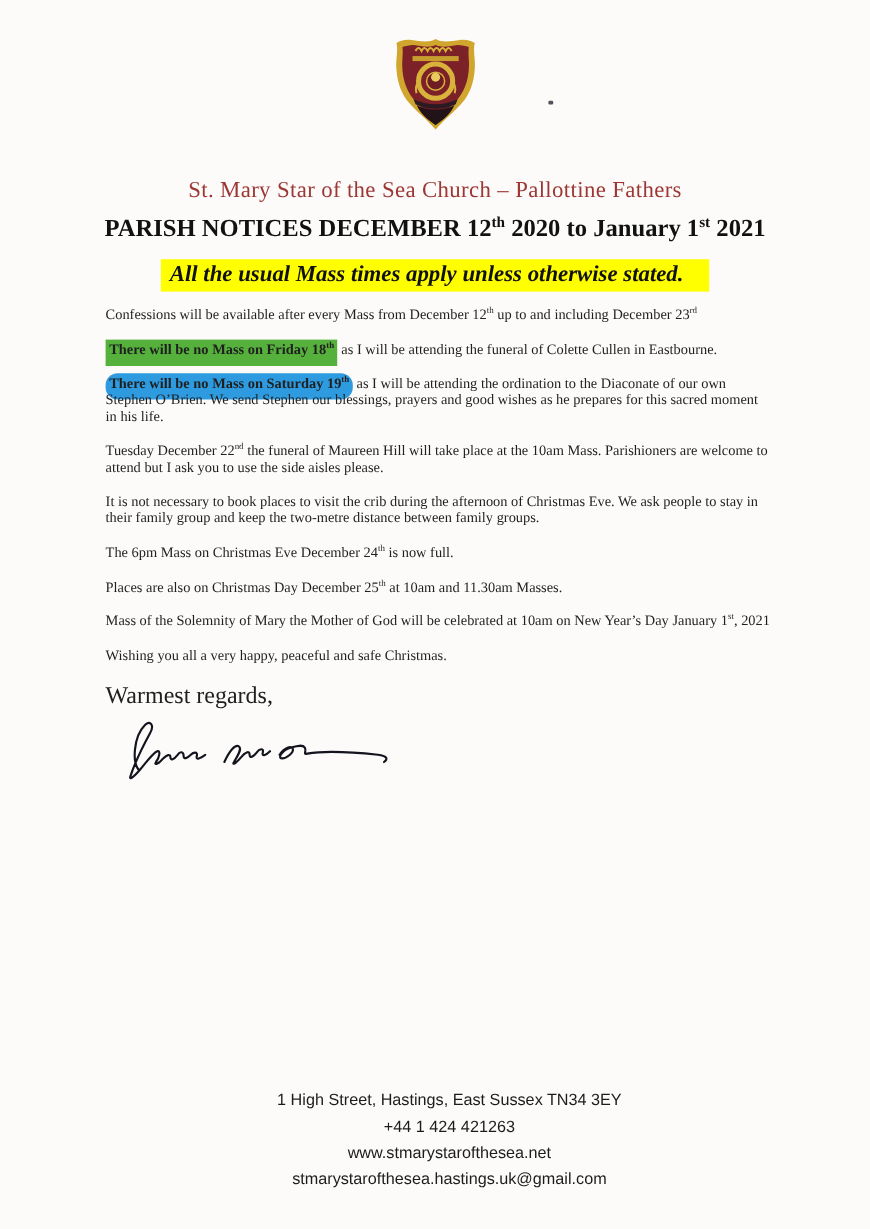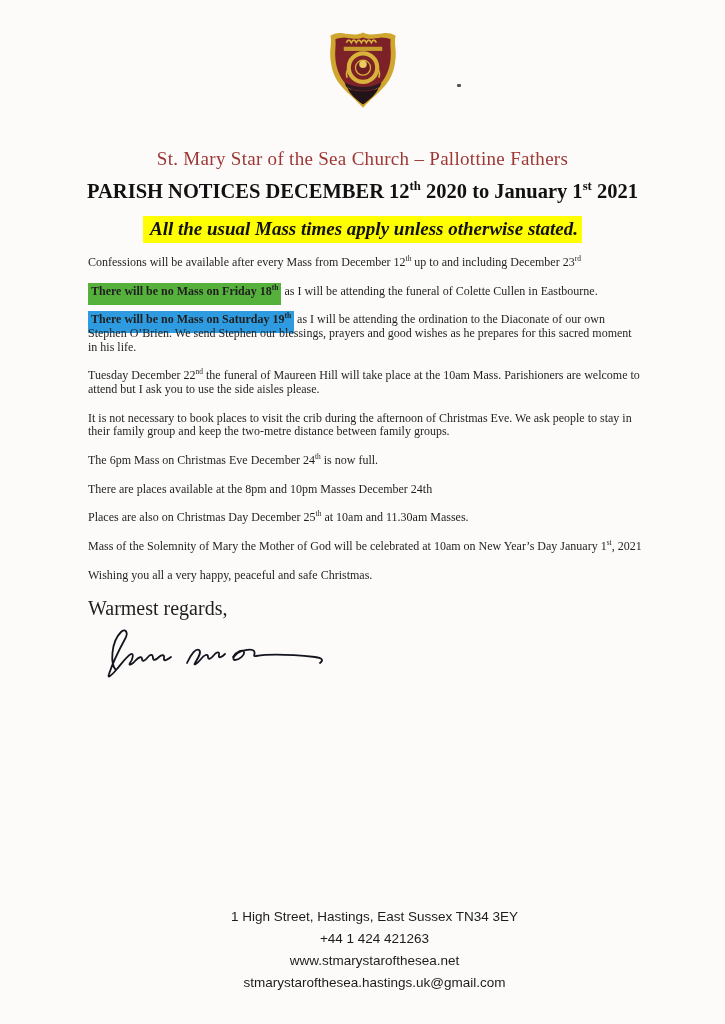--- a/index.html
+++ b/index.html
@@ -25,31 +25,31 @@
 
   .heading {
     position: absolute; top: 180px; left: 0; width: 100%; margin: 0;
     text-align: center; font-size: 20.5px; font-weight: bold; color: #111;
   }
 
   .banner-wrap { position: absolute; top: 216px; left: 0; width: 100%; text-align: center; }
   .banner {
     display: inline-block; background: var(--hl-yellow, #ffff00);
     font-size: 19px; font-weight: bold; font-style: italic;
-    padding: 2px 4px 3px 7px; color: #111;
+    padding: 2px 21px 3px 7px; color: #111;
   }
 
   .flow { position: absolute; top: 256px; left: 88px; width: 556px; }
   .flow p { margin: 0 0 15px 0; font-size: 12px; line-height: 1.14; }
 
   .sup { font-size: 62%; vertical-align: super; line-height: 0; font-family: Liberation Serif, serif; }
   .b { font-weight: bold; }
   .hl { padding: 1px 3px 7px 3px; }
   .hl-green { background: var(--hl-green, #55b13c); }
-  .hl-blue  { background: var(--hl-blue, #2e9be0); }
+  .hl-blue  { background: var(--hl-blue, #2e9be0); border-radius: 10px; }
 
   .closing { font-size: 20px; margin: 2px 0 4px 0; }
   .signature { margin: 2px 0 2px 6px; }
   .signer { font-size: 16px; margin-top: 2px; }
 
   .footer {
     position: absolute; top: 906px; left: 0; width: 100%;
     text-align: center; font-family: "Liberation Sans", sans-serif;
     font-size: 13.5px; line-height: 1.62; color: #1c1c1c; padding-left: 12px;
   }
@@ -85,21 +85,20 @@
   </div>
 
   <div class="flow">
     <div id="body">
         <p><span>Confessions will be available after every Mass from December 12</span><span class="sup">th</span><span> up to and including December 23</span><span class="sup">rd</span></p>
         <p><span class="hl hl-green"><span class="b">There will be no Mass on Friday 18</span><span class="sup b">th</span></span><span> as I will be attending the funeral of Colette Cullen in Eastbourne.</span></p>
         <p><span class="hl hl-blue"><span class="b">There will be no Mass on Saturday 19</span><span class="sup b">th</span></span><span> as I will be attending the ordination to the Diaconate of our own Stephen O’Brien. We send Stephen our blessings, prayers and good wishes as he prepares for this sacred moment in his life.</span></p>
         <p><span>Tuesday December 22</span><span class="sup">nd</span><span> the funeral of Maureen Hill will take place at the 10am Mass. Parishioners are welcome to attend but I ask you to use the side aisles please.</span></p>
         <p><span>It is not necessary to book places to visit the crib during the afternoon of Christmas Eve. We ask people to stay in their family group and keep the two-metre distance between family groups.</span></p>
         <p><span>The 6pm Mass on Christmas Eve December 24</span><span class="sup">th</span><span> is now full.</span></p>
-        <p><span>There are places available at the 8pm and 10pm Masses December 24th</span></p>
         <p><span>Places are also on Christmas Day December 25</span><span class="sup">th</span><span> at 10am and 11.30am Masses.</span></p>
         <p><span>Mass of the Solemnity of Mary the Mother of God will be celebrated at 10am on New Year’s Day January 1</span><span class="sup">st</span><span>, 2021</span></p>
         <p><span>Wishing you all a very happy, peaceful and safe Christmas.</span></p>
       </div>
 
     <div class="closing">Warmest regards,</div>
 
     <div class="signature">
       <svg width="235" height="55" viewBox="0 0 235 55">
         <g stroke="#14141e" stroke-width="1.8" fill="none" stroke-linecap="round">

